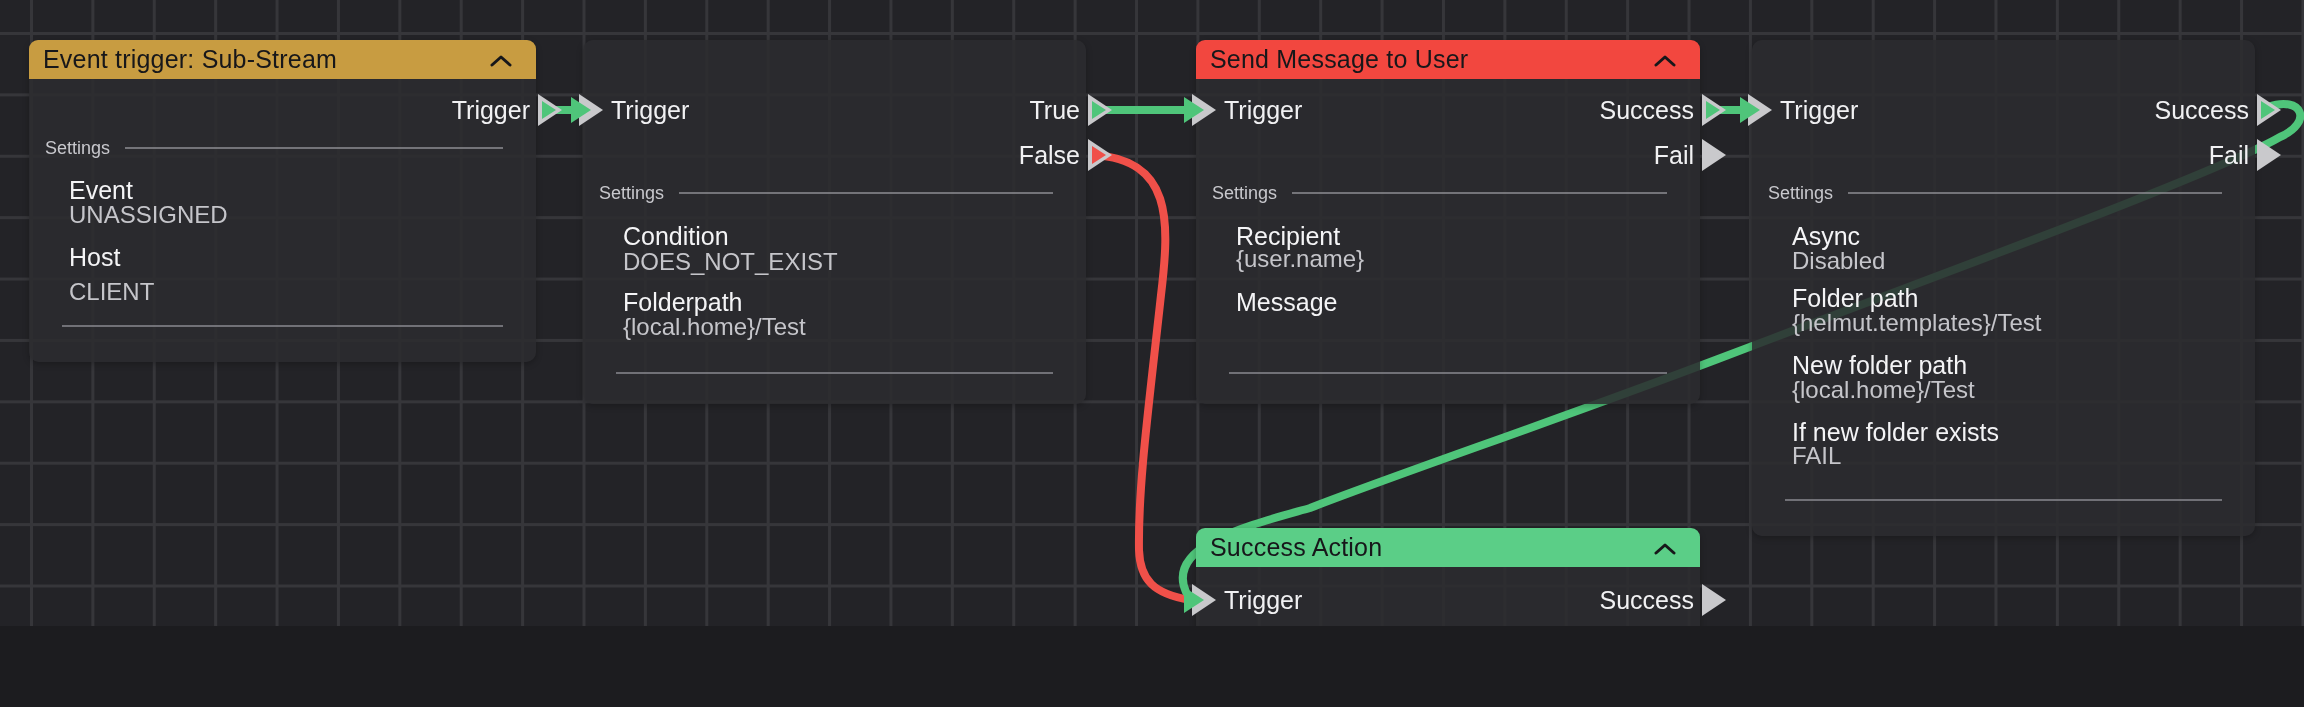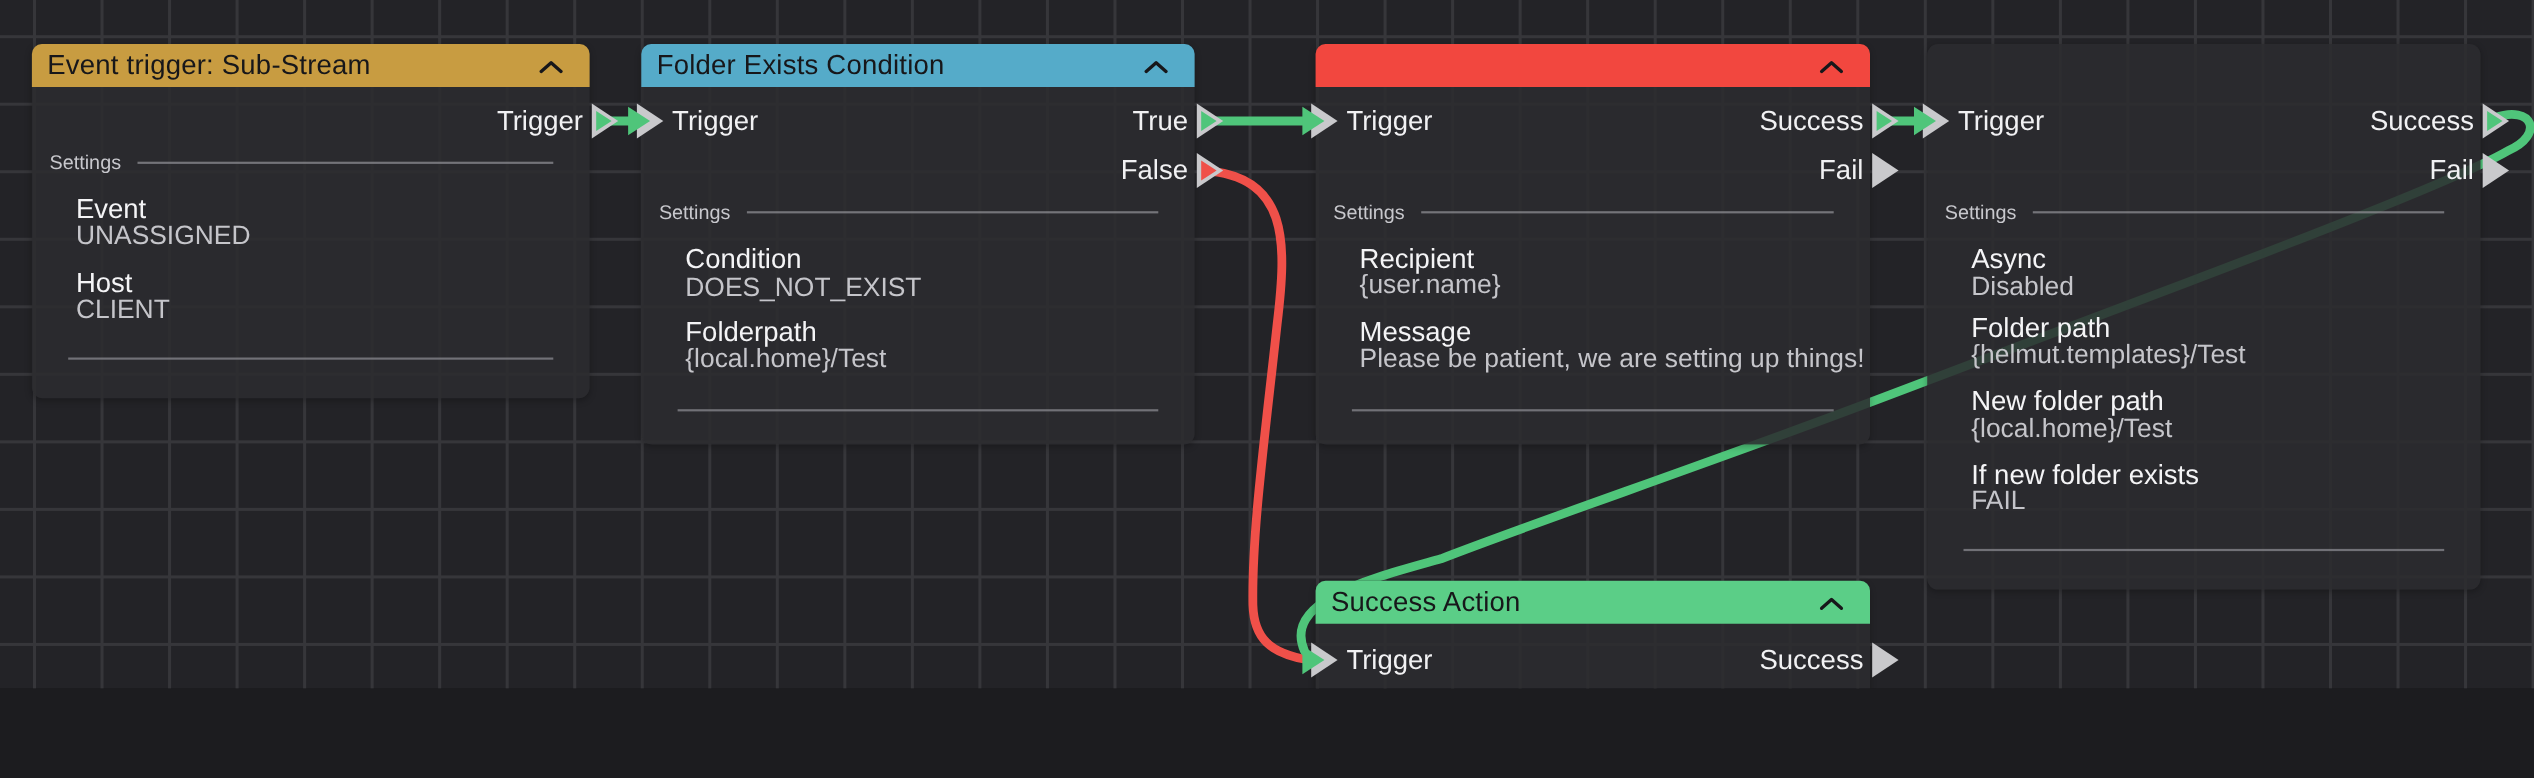--- a/index.html
+++ b/index.html
@@ -88,62 +88,56 @@
       </svg>
     </div>
     <div class="plabel out" style="top:55px">Trigger</div>
     <div class="sect" style="top:94px">
       <span>Settings</span>
         <i class="rule"></i>
     </div>
     <div class="sname" style="top:135px">Event</div>
     <div class="sval" style="top:162px">UNASSIGNED</div>
     <div class="sname" style="top:202px">Host</div>
-    <div class="sval" style="top:229px">CLIENT</div>
+    <div class="sval" style="top:239px">CLIENT</div>
     <div class="bdiv" style="top:285px"></div>
   </div>
 
   <div class="node" style="left:583px;top:40px;width:503px;height:364px">
-    <div class="header" style="background:#55abc9">
-      <span class="title">Folder Exists Condition</span>
-      <svg class="caret" width="22" height="12" viewBox="0 0 22 12">
-        <polyline points="2,10 11,2 20,10" fill="none" stroke="#17171a" stroke-width="3" stroke-linecap="round" stroke-linejoin="round"></polyline>
-      </svg>
-    </div>
     <div class="plabel in" style="top:55px">Trigger</div>
     <div class="plabel out" style="top:55px">True</div>
     <div class="plabel out" style="top:100px">False</div>
     <div class="sect" style="top:139px">
       <span>Settings</span>
         <i class="rule"></i>
     </div>
     <div class="sname" style="top:181px">Condition</div>
     <div class="sval" style="top:209px">DOES_NOT_EXIST</div>
     <div class="sname" style="top:247px">Folderpath</div>
     <div class="sval" style="top:274px">{local.home}/Test</div>
     <div class="bdiv" style="top:332px"></div>
   </div>
 
   <div class="node" style="left:1196px;top:40px;width:504px;height:364px">
     <div class="header" style="background:#f2473f">
+      <span class="title">Send Message to User</span>
       <svg class="caret" width="22" height="12" viewBox="0 0 22 12">
         <polyline points="2,10 11,2 20,10" fill="none" stroke="#17171a" stroke-width="3" stroke-linecap="round" stroke-linejoin="round"></polyline>
       </svg>
     </div>
     <div class="plabel in" style="top:55px">Trigger</div>
     <div class="plabel out" style="top:55px">Success</div>
     <div class="plabel out" style="top:100px">Fail</div>
     <div class="sect" style="top:139px">
       <span>Settings</span>
         <i class="rule"></i>
     </div>
     <div class="sname" style="top:181px">Recipient</div>
     <div class="sval" style="top:206px">{user.name}</div>
     <div class="sname" style="top:247px">Message</div>
-    <div class="sval" style="top:274px">Please be patient, we are setting up things!</div>
     <div class="bdiv" style="top:332px"></div>
   </div>
 
   <div class="node" style="left:1752px;top:40px;width:503px;height:496px">
     <div class="plabel in" style="top:55px">Trigger</div>
     <div class="plabel out" style="top:55px">Success</div>
     <div class="plabel out" style="top:100px">Fail</div>
     <div class="sect" style="top:139px">
       <span>Settings</span>
         <i class="rule"></i>

